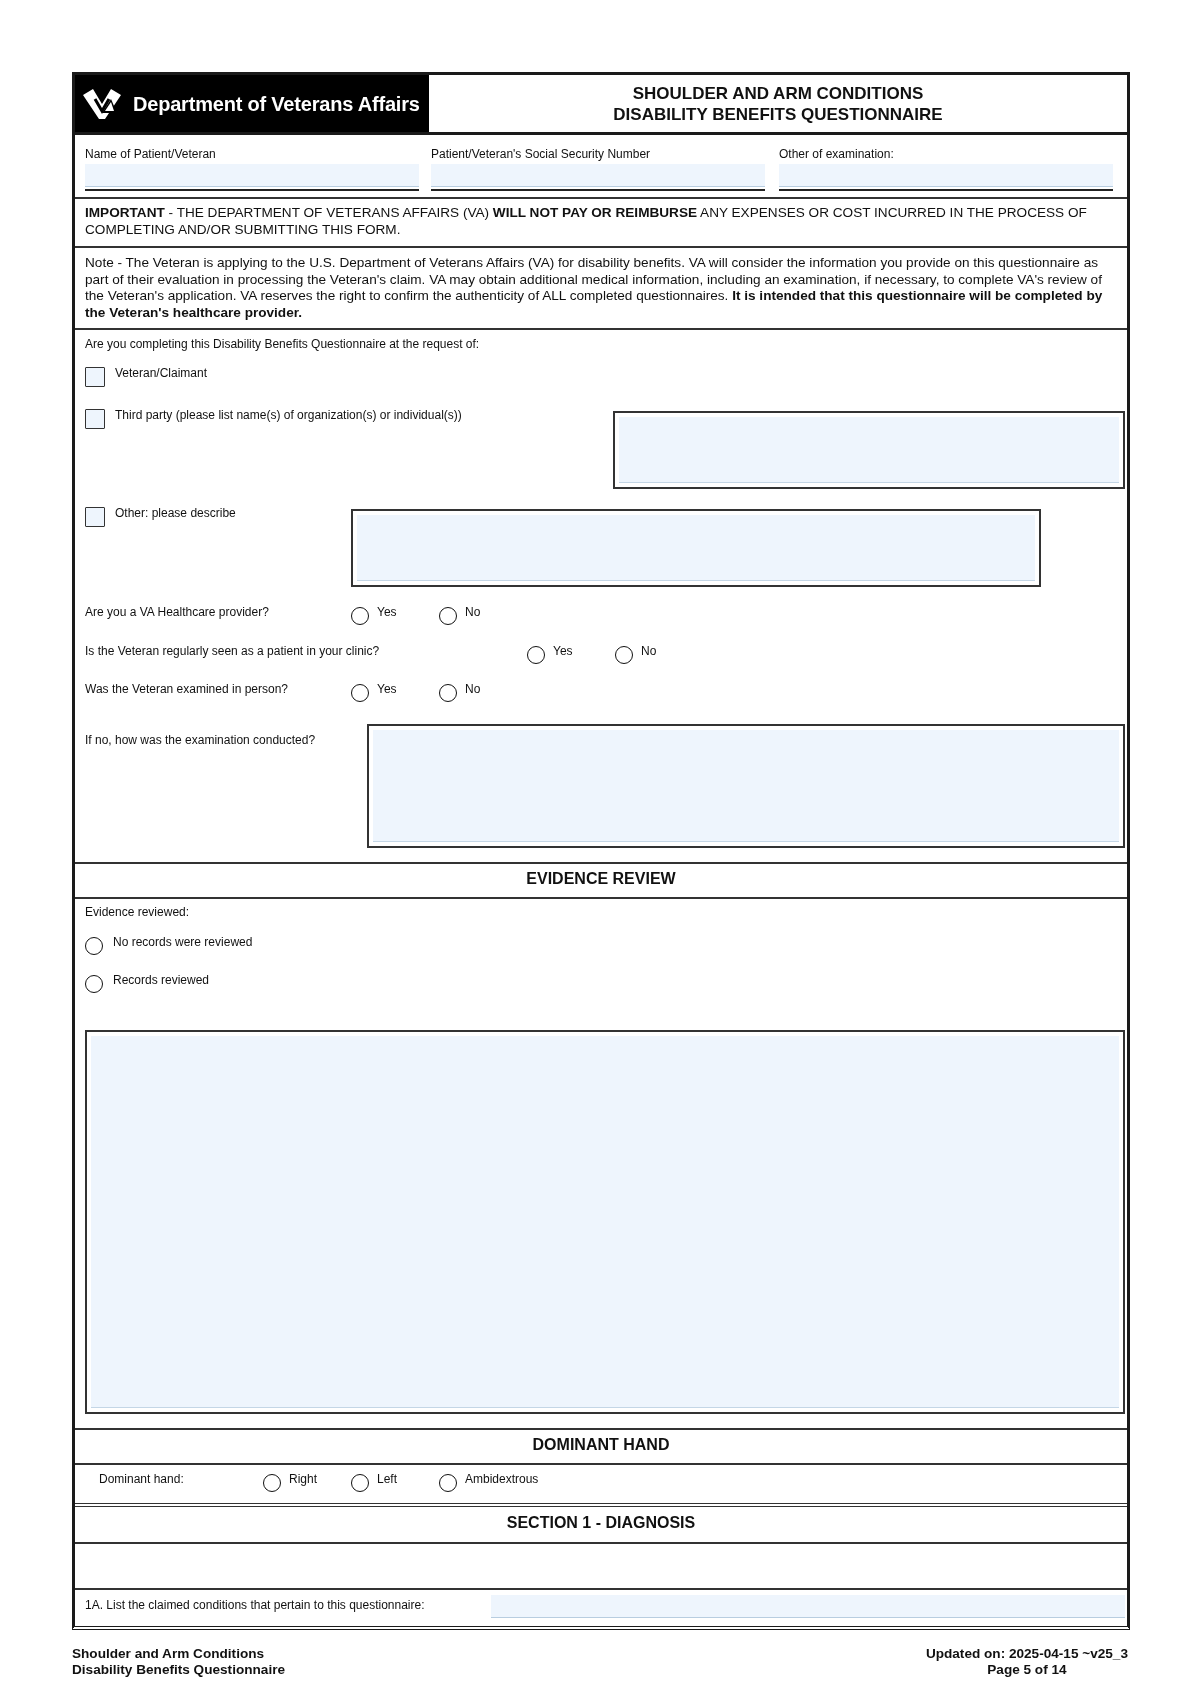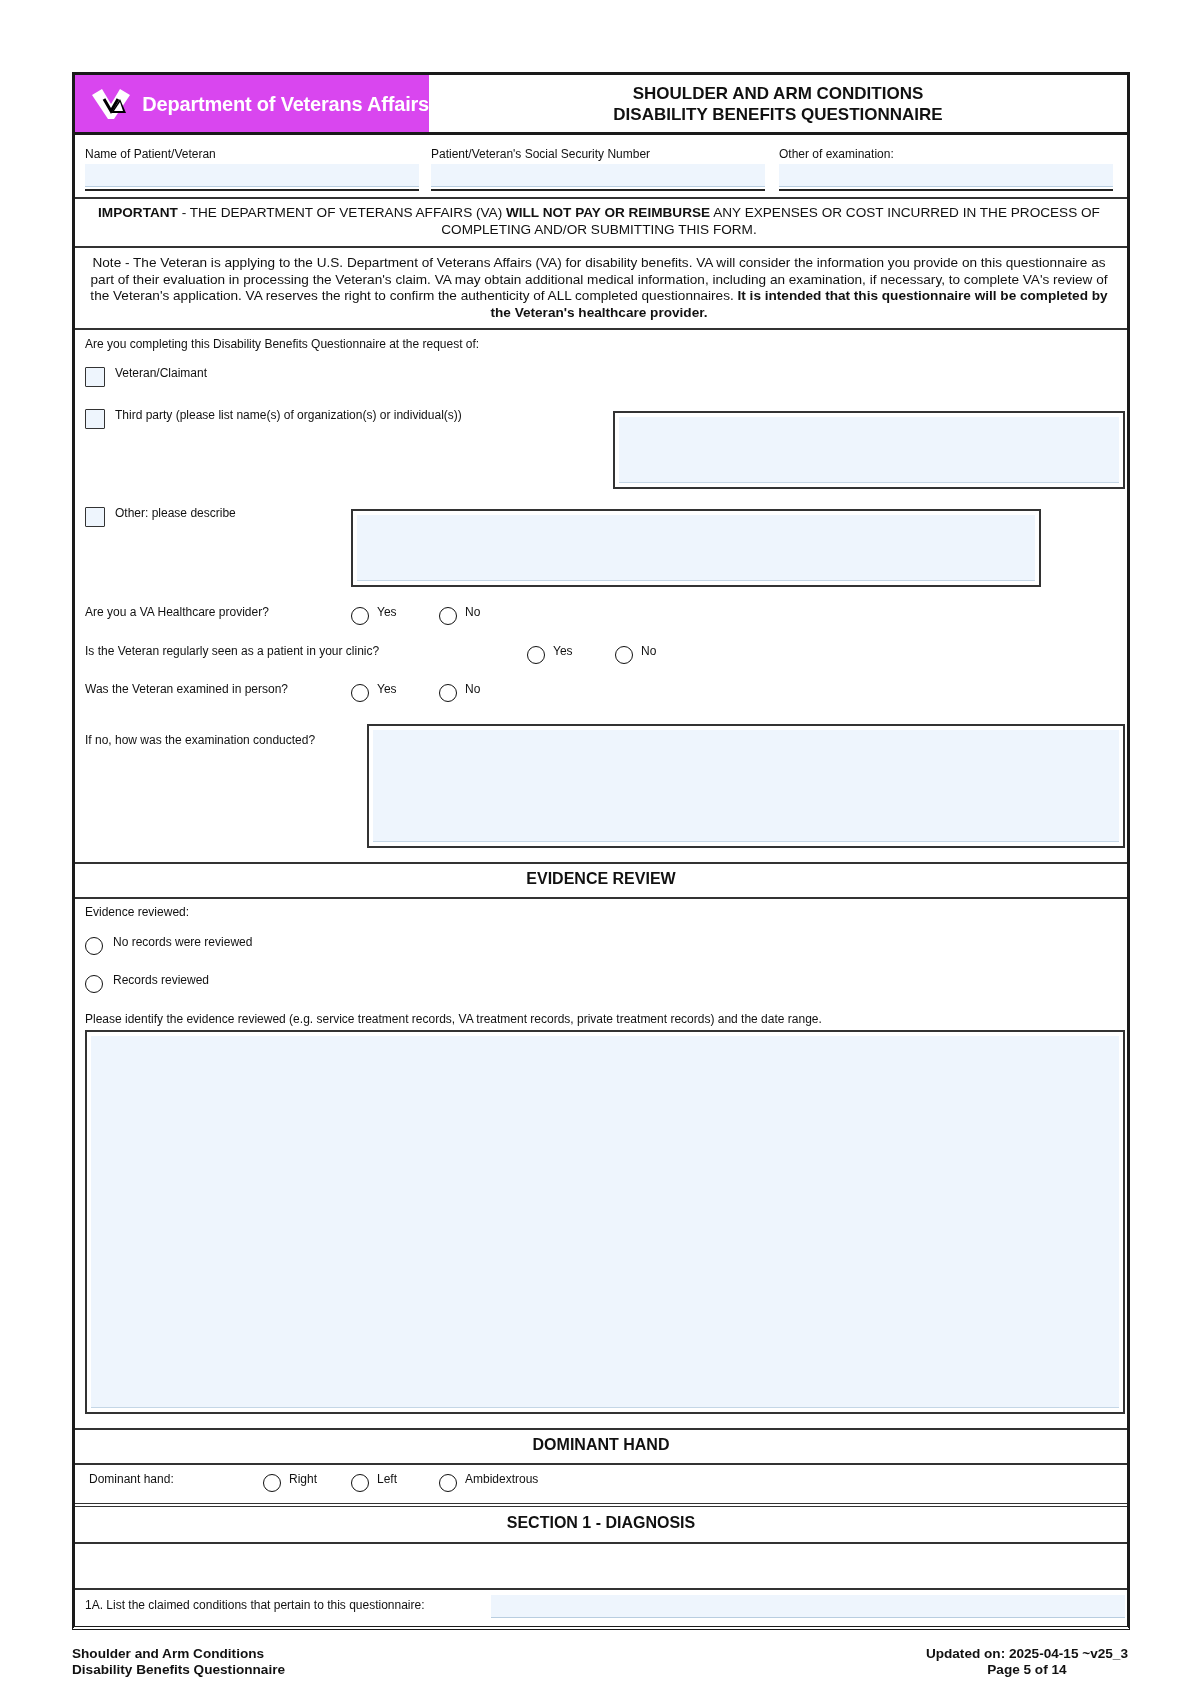--- a/index.html
+++ b/index.html
@@ -1,30 +1,30 @@
 <!DOCTYPE html>
 <html><head>
 <meta charset="utf-8">
 <style>
   html, body { margin:0; padding:0; background:#ffffff; }
   body { width:1200px; height:1699px; position:relative; font-family:"Liberation Sans", sans-serif; color:#111; font-size:14px; }
   .form { position:absolute; left:72px; top:72px; width:1058px; height:1558px; border:3px solid #1a1a1a; border-bottom:4px double #1a1a1a; box-sizing:border-box; }
   .hline { position:absolute; left:0; right:0; height:0; border-top:2px solid #333; }
-  .header-logo { position:absolute; left:0; top:0; width:354px; height:58px; background:#d946ef; color:#fff; display:flex; align-items:center;justify-content:flex-end; }
+  .header-logo { position:absolute; left:0; top:0; width:354px; height:58px; background:#000000; color:#fff; display:flex; align-items:center; }
   .header-logo .org { font-size:20px; font-weight:bold; margin-left:10px; letter-spacing:-0.2px; }
   .title { position:absolute; left:354px; top:0; right:0; height:58px; text-align:center; font-weight:bold; font-size:17px; line-height:21px; padding-top:8px; box-sizing:border-box; }
   .lbl { position:absolute; font-size:12px; white-space:nowrap; }
   .field { position:absolute; background:#eef5fd; border-bottom:1px solid #b8cde0; }
   .underline { position:absolute; height:0; border-top:2px solid #222; }
   .textbox { position:absolute; border:2px solid #333; background:#fff; box-sizing:border-box; }
   .textbox .inner { position:absolute; left:4px; right:4px; top:4px; bottom:4px; background:#eef5fd; border-bottom:1px solid #c4d6e6; }
   .cb { position:absolute; width:20px; height:20px; border:1.5px solid #333; background:#eef5fd; box-sizing:border-box; border-radius:1px; }
   .rb { position:absolute; width:18px; height:18px; border:1.5px solid #111; border-radius:50%; background:#fff; box-sizing:border-box; }
   .section-head { position:absolute; left:0; right:0; text-align:center; font-weight:bold; font-size:16px; }
-  .para { position:absolute; left:10px; right:14px; font-size:13.6px; line-height:16.5px;text-align:center; }
+  .para { position:absolute; left:10px; right:14px; font-size:13.6px; line-height:16.5px; }
   .footer { position:absolute; font-weight:bold; font-size:13.6px; line-height:16px; }
 </style>
 </head>
 <body>
 
 <div class="form">
 
   <div class="header-logo">
     <svg width="42" height="34" viewBox="0 0 42 34" style="margin-left:6px">
       <path d="M2 8 L12 2 L21 17 L30 2 L40 8 L24 32 L18 32 Z" fill="#fff"></path>
@@ -103,30 +103,29 @@
   <div class="hline" style="top:787px"></div>
   <div class="section-head" style="top:795px">EVIDENCE REVIEW</div>
   <div class="hline" style="top:822px"></div>
 
   <span class="lbl" style="left:10px;top:830px">Evidence reviewed:</span>
   <div class="rb" style="left:10px;top:862px"></div>
   <span class="lbl" style="left:38px;top:860px">No records were reviewed</span>
   <div class="rb" style="left:10px;top:900px"></div>
   <span class="lbl" style="left:38px;top:898px">Records reviewed</span>
 
-  <span class="lbl" style="left:10px;top:937px">Please identify the evidence reviewed (e.g. service treatment records, VA treatment records, private treatment records) and the date range.</span>
   <div class="textbox" style="left:10px;top:955px;width:1040px;height:384px">
       <div class="inner"></div>
     </div>
 
   <div class="hline" style="top:1353px"></div>
   <div class="section-head" style="top:1361px">DOMINANT HAND</div>
   <div class="hline" style="top:1388px"></div>
 
-  <span class="lbl" style="left:14px;top:1397px">Dominant hand:</span>
+  <span class="lbl" style="left:24px;top:1397px">Dominant hand:</span>
   <div class="rb" style="left:188px;top:1399px"></div>
   <span class="lbl" style="left:214px;top:1397px">Right</span>
   <div class="rb" style="left:276px;top:1399px"></div>
   <span class="lbl" style="left:302px;top:1397px">Left</span>
   <div class="rb" style="left:364px;top:1399px"></div>
   <span class="lbl" style="left:390px;top:1397px">Ambidextrous</span>
 
   <div class="hline" style="top:1428px;border-top:4px double #333"></div>
   <div class="section-head" style="top:1439px">SECTION 1 - DIAGNOSIS</div>
   <div class="hline" style="top:1467px"></div>

